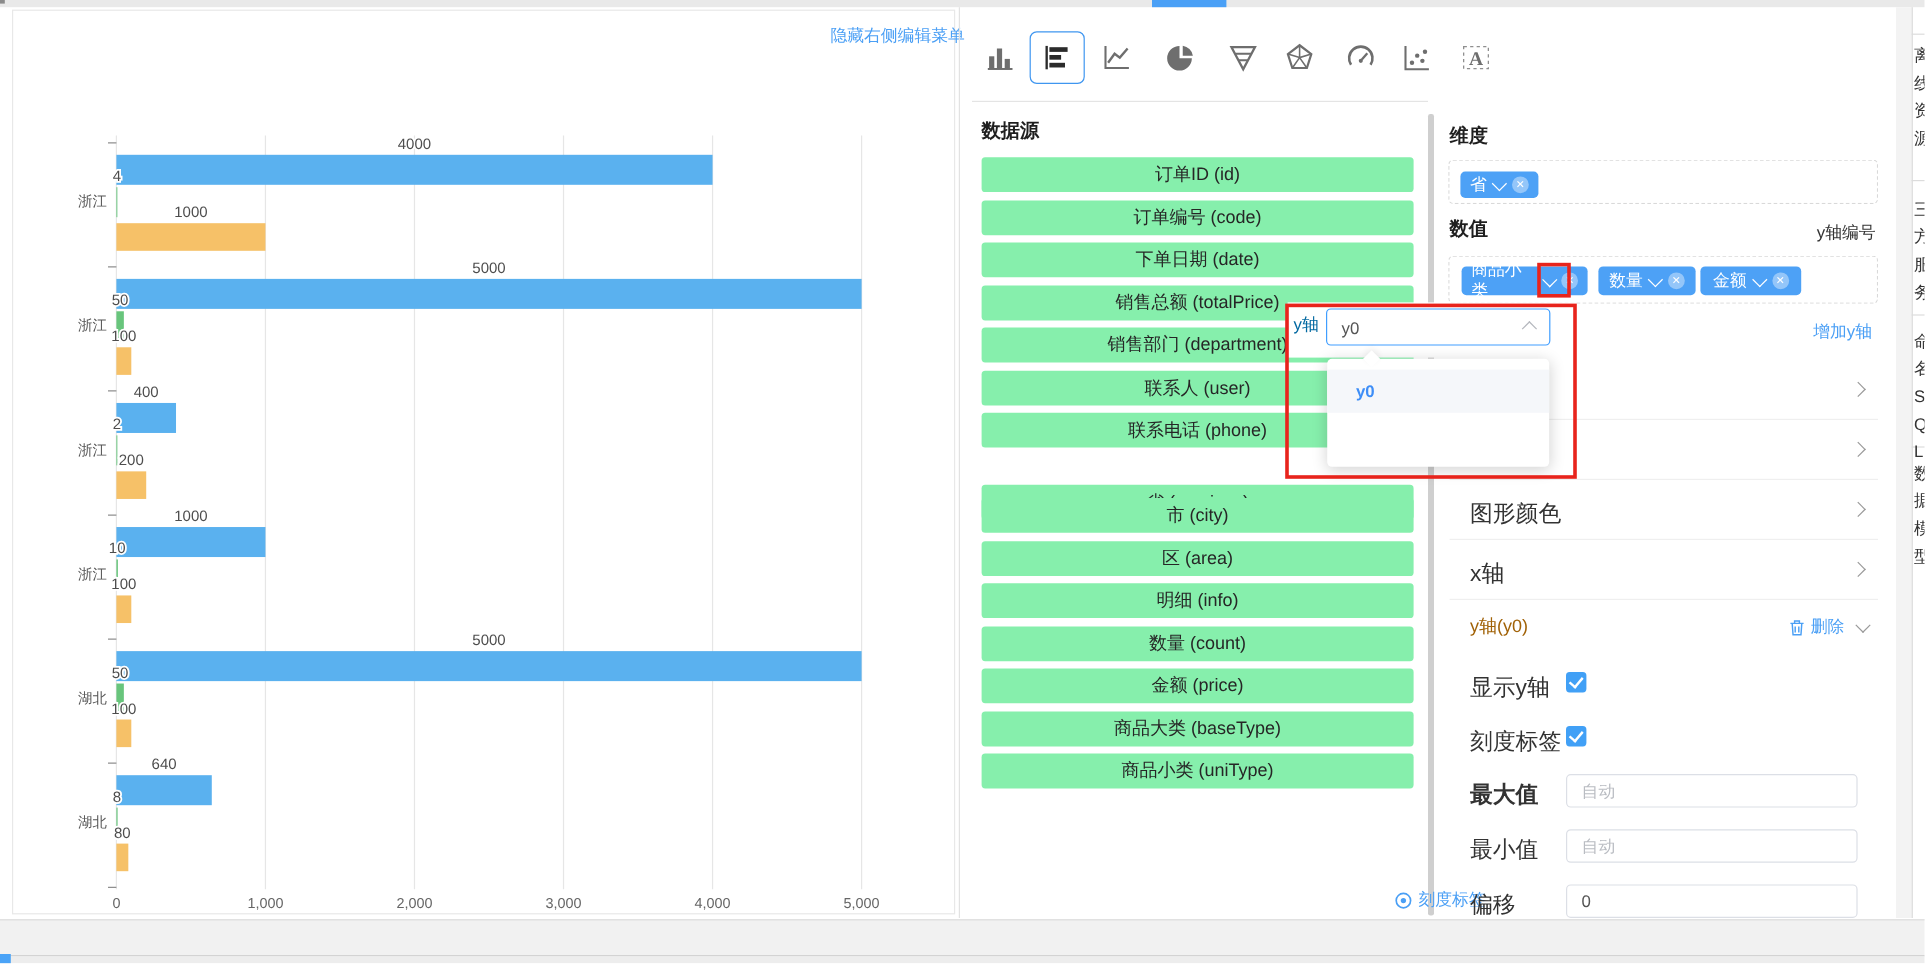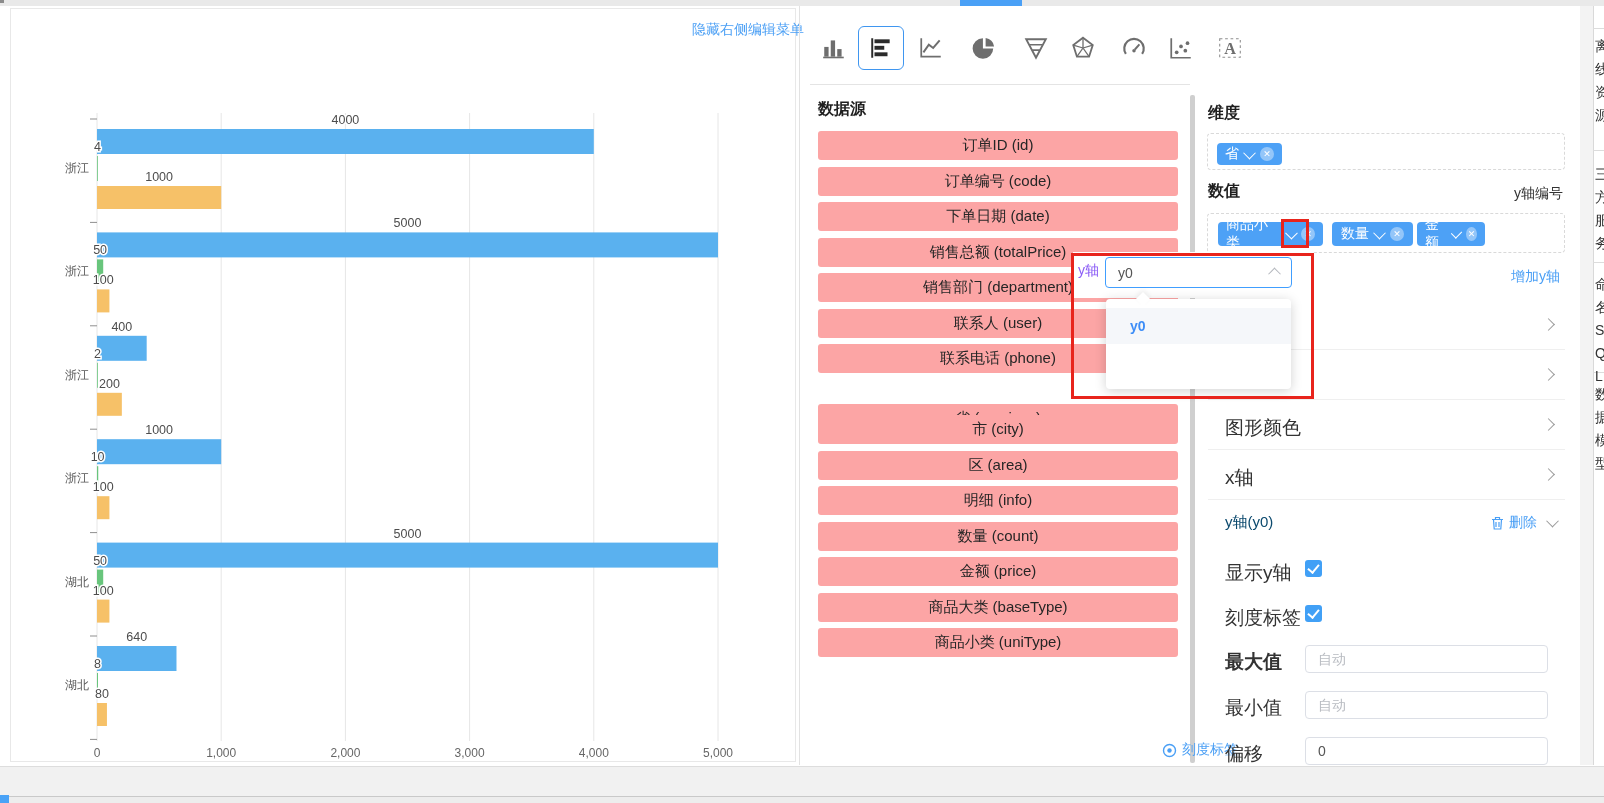--- a/index.html
+++ b/index.html
@@ -12,21 +12,21 @@
   .top-corner{left:0;top:0;width:4px;height:3px;background:#8b8b8b;}
   
   .chart-card{left:10px;top:8px;width:786px;height:754px;background:#fff;border:1px solid #e8e8e8;box-sizing:border-box;}
   .hide-link{left:692px;top:21px;font-size:14px;color:#4a9ff5;cursor:pointer;}
   
   .mid-border{left:799px;top:6px;width:1px;height:759px;background:#e2e2e2;}
   .toolbar-line{left:810px;top:84px;width:380px;height:1px;background:#e4e4e4;}
   .icon-btn{width:30px;height:30px;display:flex;align-items:center;justify-content:center;cursor:pointer;}
   .icon-sel-box{left:858px;top:26px;width:46px;height:44px;border:1.5px solid #3f96f0;border-radius:6px;box-sizing:border-box;background:#fff;}
   .ds-title{left:818px;top:99px;font-size:16px;font-weight:bold;color:#1f1f1f;}
-  .ds-item{left:818px;width:360px;height:29px;background:#fca5a5;border-radius:3px;display:flex;align-items:center;justify-content:center;font-size:15px;color:#262626;cursor:grab;}
+  .ds-item{left:818px;width:360px;height:29px;background:#86efac;border-radius:3px;display:flex;align-items:center;justify-content:center;font-size:15px;color:#262626;cursor:grab;}
   .mid-scroll{left:1190px;top:95px;width:5px;height:668px;background:#cfcfcf;border-radius:2px;}
   .viewapi{display:flex;align-items:center;gap:5px;left:1162px;top:741px;cursor:pointer;}
   .viewapi span{font-size:14px;color:#4a9ff5;}
   
   .sec-title{font-size:16px;font-weight:bold;color:#1f1f1f;}
   .dashed-box{border:1px dashed #d9d9d9;border-radius:4px;box-sizing:border-box;background:#fff;}
   .chip{position:absolute;background:#4da1f6;border-radius:4px;color:#fff;font-size:14px;display:flex;align-items:center;justify-content:center;gap:6px;cursor:pointer;box-sizing:border-box;padding:0 8px;}
   .chev{display:inline-block;width:8px;height:8px;border-right:1.5px solid currentColor;border-bottom:1.5px solid currentColor;transform:rotate(45deg) translate(-1px,-1px);}
   .chev.up{transform:rotate(-135deg) translate(-1px,-1px);}
   .chev.right{transform:rotate(-45deg);}
@@ -35,21 +35,21 @@
   .blue-link{font-size:14px;color:#4a9ff5;cursor:pointer;}
   .cfg-row-label{font-size:19px;color:#333;}
   .sep{background:#efefef;height:1px;}
   .row-chev{color:#9a9a9a;}
   .checkbox{width:17px;height:17px;background:#41a0f6;border-radius:3px;position:absolute;cursor:pointer;}
   .checkbox::after{content:"";position:absolute;left:5px;top:2px;width:5px;height:9px;border-right:2px solid #fff;border-bottom:2px solid #fff;transform:rotate(40deg);}
   .cfg-input{position:absolute;width:243px;height:28px;border:1px solid #dcdfe6;border-radius:4px;box-sizing:border-box;font-size:14px;color:#555;padding:0 12px;outline:none;font-family:inherit;}
   .cfg-input::placeholder{color:#b9bcc2;}
   
   .dd-backing{left:1073px;top:252px;width:240px;height:46px;background:#fff;z-index:40;}
-  .dd-label{left:1078px;top:262px;font-size:14px;color:#8b5cf6;z-index:45;text-align:right;}
+  .dd-label{left:1078px;top:262px;font-size:14px;color:#0369a1;z-index:45;text-align:right;}
   .dd-select{left:1105px;top:257px;width:187px;height:31px;border:1px solid #409eff;border-radius:4px;background:#fff;z-index:45;display:flex;align-items:center;box-sizing:border-box;padding:0 12px;cursor:pointer;}
   .dd-select .val{font-size:14px;color:#555;flex:1;}
   .dd-panel{left:1106px;top:299px;width:185px;height:90px;background:#fff;border-radius:4px;box-shadow:0 2px 12px rgba(0,0,0,.18);z-index:45;}
   .dd-notch{left:1138px;top:294px;width:10px;height:10px;background:#fff;transform:rotate(45deg);box-shadow:-2px -2px 5px rgba(0,0,0,.06);z-index:46;}
   .dd-opt{position:absolute;left:0;width:185px;height:36px;display:flex;align-items:center;padding-left:24px;box-sizing:border-box;font-size:14px;color:#606266;cursor:pointer;}
   .dd-opt.sel{background:#f5f7fa;color:#3e8ef7;font-weight:bold;}
   .red-rect{border:3px solid #e8241c;box-sizing:border-box;z-index:60;pointer-events:none;}
   
   .r-track{left:1580px;top:6px;width:13px;height:759px;background:#f3f3f3;}
   .r-border{left:1593px;top:6px;width:1px;height:759px;background:#d9d9d9;}
@@ -250,21 +250,21 @@
       <div class="chip" style="left: 1218px; top: 222px; height: 24px; width: 105px;">
         <span>商品小类</span>
         <span class="chev"></span>
         <span class="dotx">✕</span>
       </div>
       <div class="chip" style="left: 1332px; top: 222px; height: 24px; width: 81px;">
         <span>数量</span>
         <span class="chev"></span>
         <span class="dotx">✕</span>
       </div>
-      <div class="chip" style="left: 1417px; top: 222px; height: 24px; width: 68px;">
+      <div class="chip" style="left: 1417px; top: 222px; height: 24px; width: 84px;">
         <span>金额</span>
         <span class="chev"></span>
         <span class="dotx">✕</span>
       </div>
     </div>
 
   <div class="abs blue-link" style="right:44px;top:268px;margin-left:12px;">增加y轴</div>
 
   <div id="cfg-sections">
       <div class="abs" style="left: 1208px; top: 299px; width: 357px; height: 50px; cursor: pointer;">
@@ -282,21 +282,21 @@
         <span class="chev right row-chev" style="position: absolute; right: 12px; top: 21px;"></span>
       </div>
       <div class="abs sep" style="left: 1208px; top: 449px; width: 357px;"></div>
       <div class="abs" style="left: 1208px; top: 449px; width: 357px; height: 50px; cursor: pointer;">
         <span class="cfg-row-label" style="position: absolute; left: 17px; top: 16px;">x轴</span>
         <span class="chev right row-chev" style="position: absolute; right: 12px; top: 21px;"></span>
       </div>
       <div class="abs sep" style="left: 1208px; top: 499px; width: 357px;"></div>
     </div>
 
-  <div class="abs" style="left:1225px;top:513px;font-size:15px;color:#0c4a6e;">y轴(y0)</div>
+  <div class="abs" style="left:1225px;top:513px;font-size:15px;color:#a16207;">y轴(y0)</div>
   <div class="abs" style="left:1491px;top:514px;display:flex;align-items:center;gap:5px;cursor:pointer;">
     <svg width="13" height="14" viewBox="0 0 13 14">
       <path d="M1 3.5 H12 M4.5 3.5 V1.5 H8.5 V3.5 M2.5 3.5 L3.2 13 H9.8 L10.5 3.5 M5 6 V11 M8 6 V11" fill="none" stroke="#4a9ff5" stroke-width="1.2"></path>
     </svg>
     <span class="blue-link">删除</span>
   </div>
   <span class="abs chev row-chev" style="left:1548px;top:518px;"></span>
 
   <div id="yaxis-rows">
       <div class="abs cfg-row-label" style="left: 1225px; top: 560px;">显示y轴</div>

